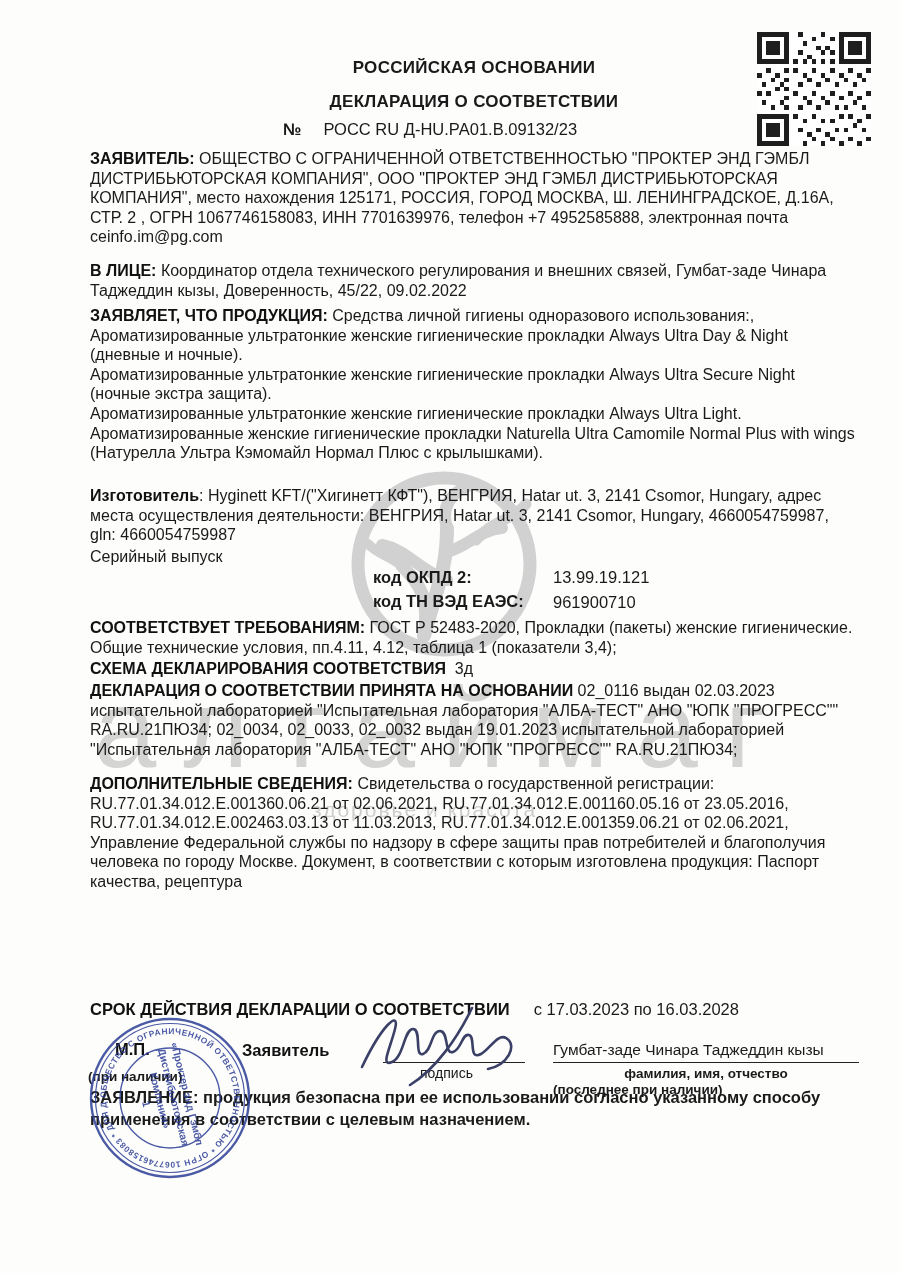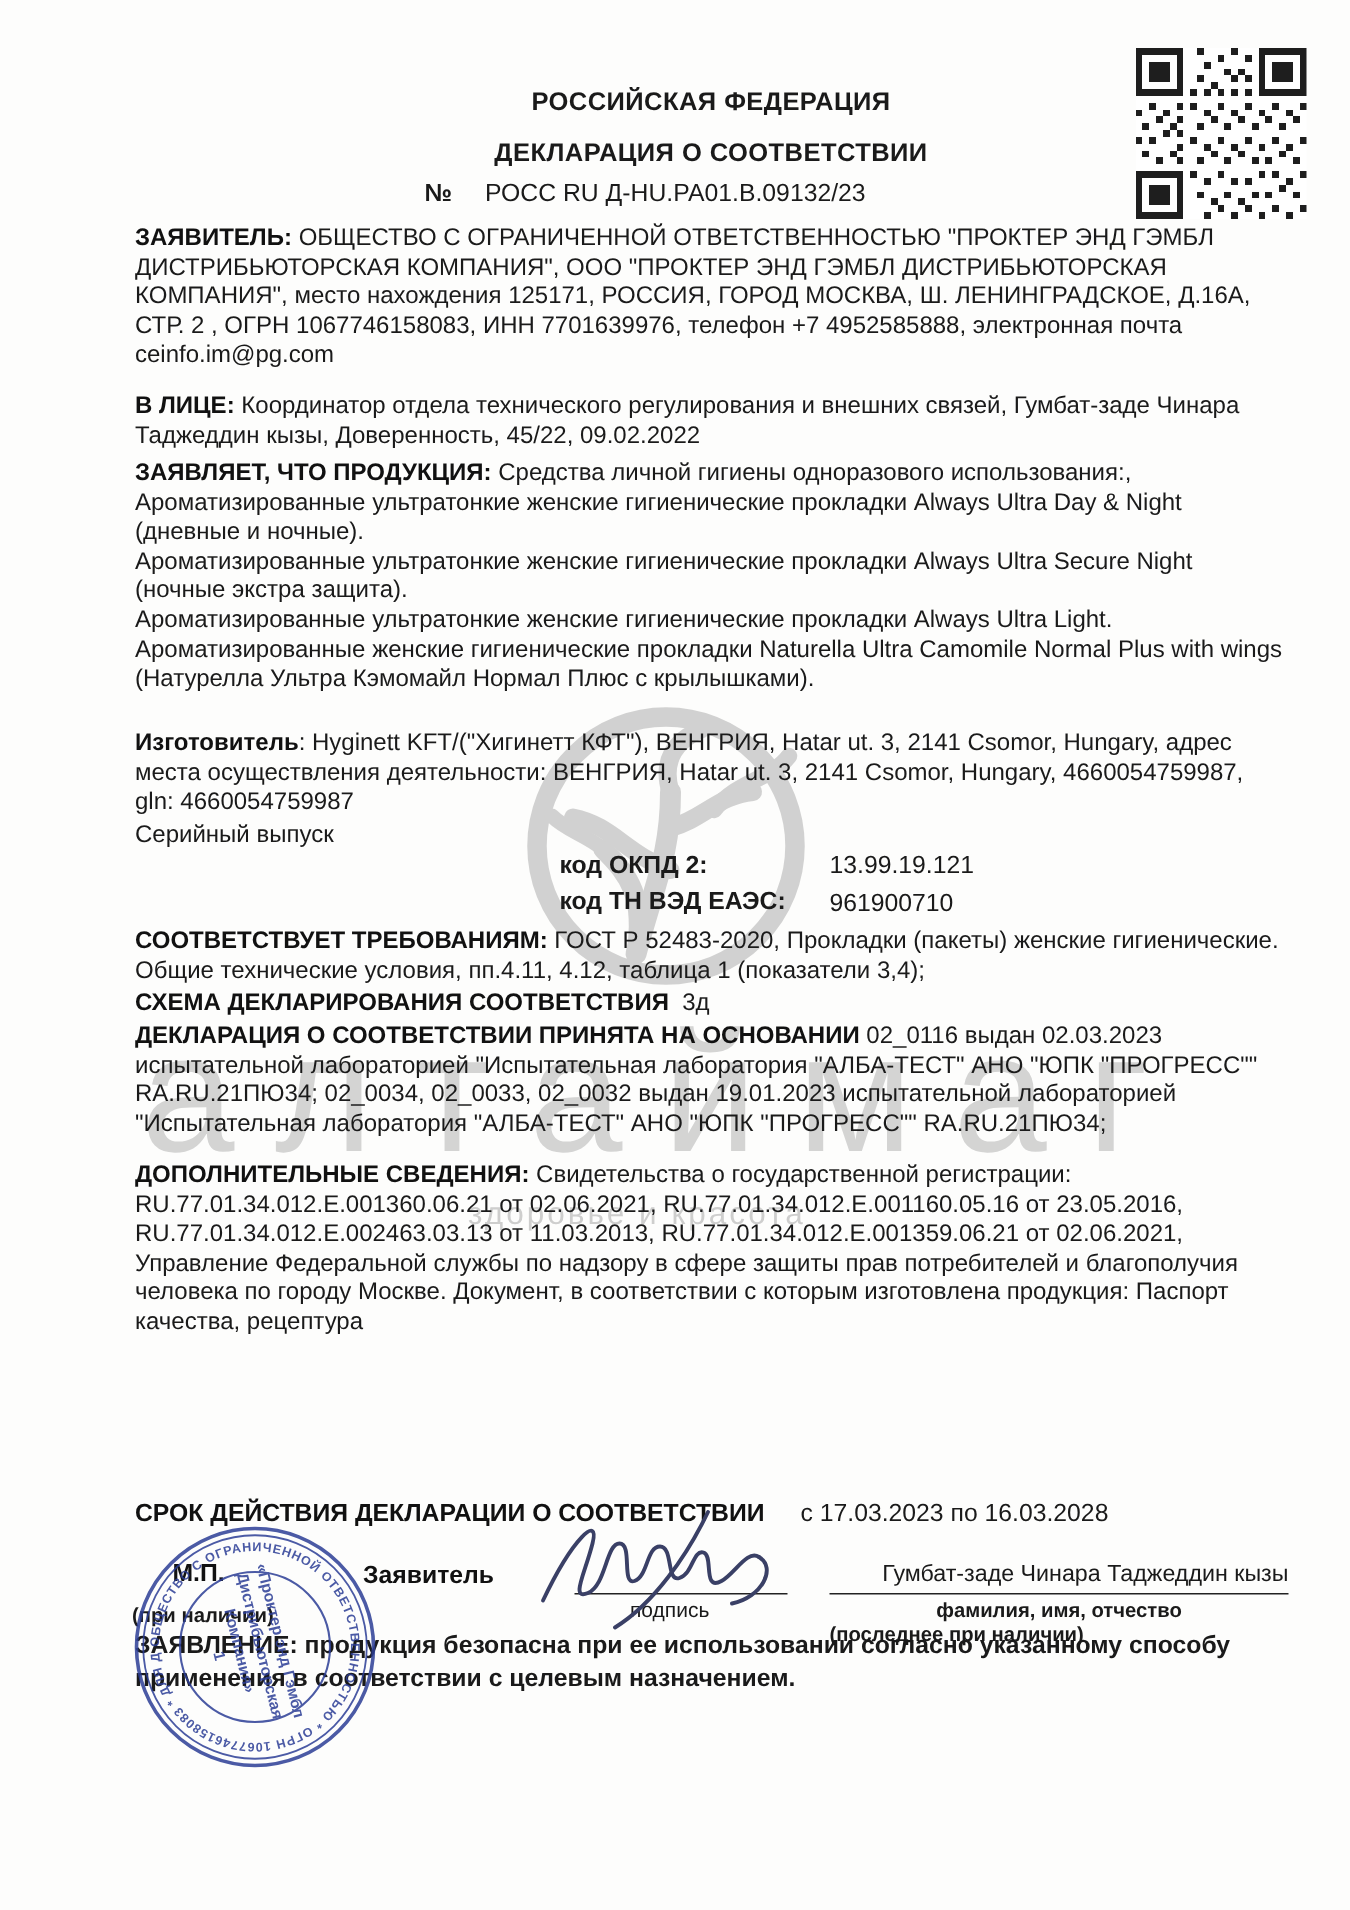--- a/index.html
+++ b/index.html
@@ -70,21 +70,21 @@
                M8 8h1v1H8zM10 9h1v1h-1zM12 8h1v1h-1zM14 9h1v1h-1zM16 8h1v1h-1zM18 9h1v1h-1zM20 8h1v1h-1zM22 9h1v1h-1zM24 8h1v1h-1z
                M9 11h1v1H9zM11 10h1v1h-1zM13 11h1v1h-1zM15 10h1v1h-1zM17 11h1v1h-1zM19 10h1v1h-1zM21 11h1v1h-1zM23 10h1v1h-1z
                M8 13h1v1H8zM10 14h1v1h-1zM12 13h1v1h-1zM14 14h1v1h-1zM16 13h1v1h-1zM18 14h1v1h-1zM20 13h1v1h-1zM22 14h1v1h-1zM24 13h1v1h-1z
                M9 16h1v1H9zM11 15h1v1h-1zM13 16h1v1h-1zM15 15h1v1h-1zM17 16h1v1h-1zM19 16h1v1h-1zM21 15h1v1h-1zM23 16h1v1h-1z
                M8 18h1v1H8zM10 19h1v1h-1zM12 18h1v1h-1zM14 19h1v1h-1zM16 19h1v1h-1zM18 18h1v1h-1zM20 18h1v1h-1zM22 19h1v1h-1zM24 18h1v1h-1z
                M9 21h1v1H9zM11 22h1v1h-1zM13 21h1v1h-1zM15 22h1v1h-1zM17 21h1v1h-1zM19 21h1v1h-1zM21 20h1v1h-1zM23 21h1v1h-1z
                M10 24h1v1h-1zM12 23h1v1h-1zM14 24h1v1h-1zM16 23h1v1h-1zM18 24h1v1h-1zM20 23h1v1h-1zM22 24h1v1h-1zM24 23h1v1h-1z"></path>
     </g>
   </svg>
 
-  <div class="h-center" style="top:58px">РОССИЙСКАЯ ФЕДЕРАЦИЯ</div>
+  <div class="h-center" style="top:58px">РОССИЙСКАЯ ОСНОВАНИИ</div>
   <div class="h-center" style="top:92px">ДЕКЛАРАЦИЯ О СООТВЕТСТВИИ</div>
   <div class="num-line">
     <span class="no">№</span><span>РОСС RU Д-HU.РА01.В.09132/23</span>
   </div>
 
   <div class="sec" style="top:149px">
     <b class="lb">ЗАЯВИТЕЛЬ:</b>
     <span>ОБЩЕСТВО С ОГРАНИЧЕННОЙ ОТВЕТСТВЕННОСТЬЮ "ПРОКТЕР ЭНД ГЭМБЛ ДИСТРИБЬЮТОРСКАЯ КОМПАНИЯ", ООО "ПРОКТЕР ЭНД ГЭМБЛ ДИСТРИБЬЮТОРСКАЯ КОМПАНИЯ", место нахождения 125171, РОССИЯ, ГОРОД МОСКВА, Ш. ЛЕНИНГРАДСКОЕ, Д.16А, СТР. 2 , ОГРН 1067746158083, ИНН 7701639976, телефон +7 4952585888, электронная почта ceinfo.im@pg.com</span>
   </div>
 
@@ -143,21 +143,21 @@
   <svg class="signature" width="185" height="85" viewBox="0 0 185 85">
     <g fill="none" stroke="#3a4066" stroke-width="2.6" stroke-linecap="round">
       <path d="M10 64 C30 22 48 6 43 26 C38 46 28 64 40 59 C52 54 52 26 61 26 C70 26 62 54 71 51 C80 48 79 28 88 28 C97 28 92 52 101 49 C110 46 110 30 117 32 C124 34 116 58 129 51 C138 46 146 30 154 35"></path>
       <path d="M120 5 C106 34 84 66 58 82"></path>
       <path d="M154 35 C166 42 156 62 136 66"></path>
     </g>
   </svg>
   <div class="abs underline" style="left:383px;top:1062px;width:142px;z-index:2"></div>
   <div class="abs caption" style="left:420px;top:1065px;z-index:2">подпись</div>
 
-  <div class="abs" style="left:553px;top:1041px;width:306px;text-align:right;font-size:15.5px;z-index:2">Гумбат-заде  Чинара Таджеддин кызы</div>
+  <div class="abs" style="left:553px;top:1041px;width:306px;text-align:left;font-size:15.5px;z-index:2">Гумбат-заде  Чинара Таджеддин кызы</div>
   <div class="abs underline" style="left:553px;top:1062px;width:306px;z-index:2"></div>
   <div class="abs sig-small" style="left:553px;top:1066px;width:306px;text-align:center;z-index:2">фамилия, имя, отчество</div>
   <div class="abs sig-small" style="left:553px;top:1082px;width:306px;text-align:left;z-index:2">(последнее при наличии)</div>
 
   <div class="statement">
     <span>ЗАЯВЛЕНИЕ:</span><span> продукция безопасна при ее использовании согласно указанному способу применения в соответствии с целевым назначением.</span>
   </div>
 
   <svg class="stamp" width="172" height="172" viewBox="0 0 172 172">
     <defs>

